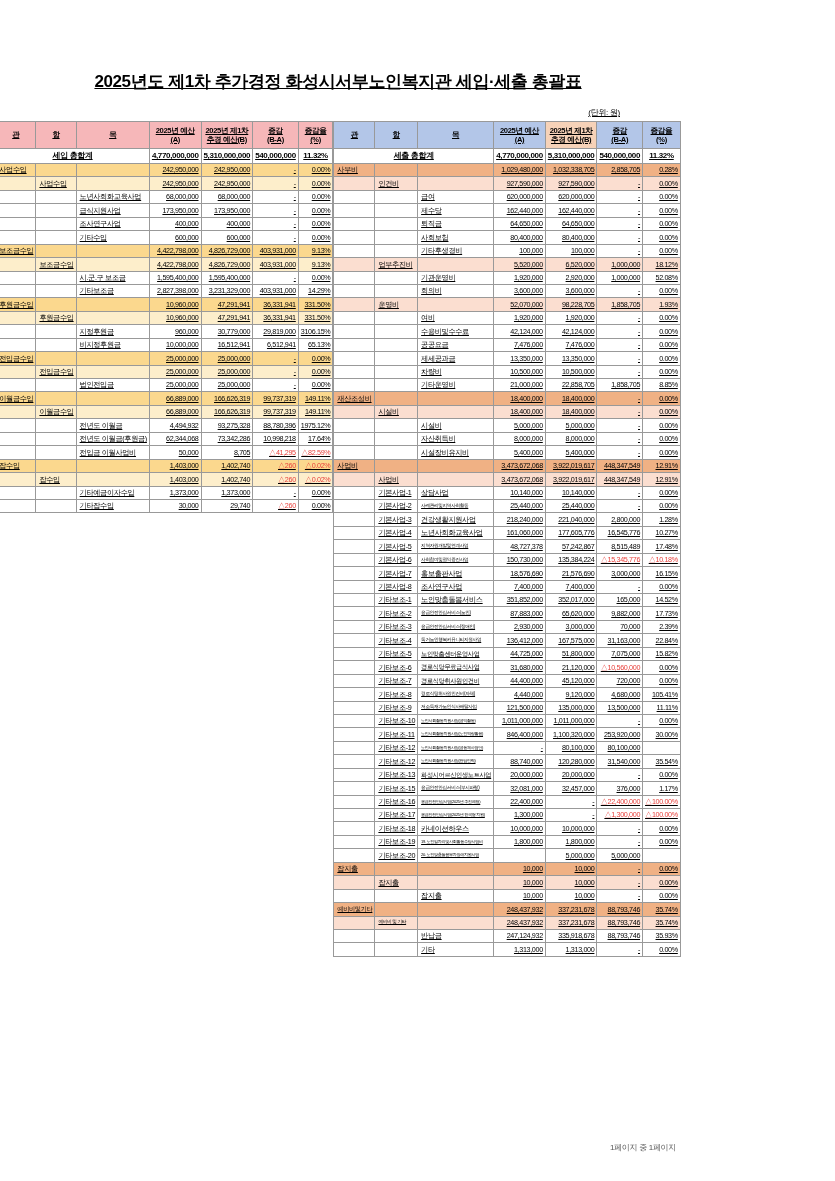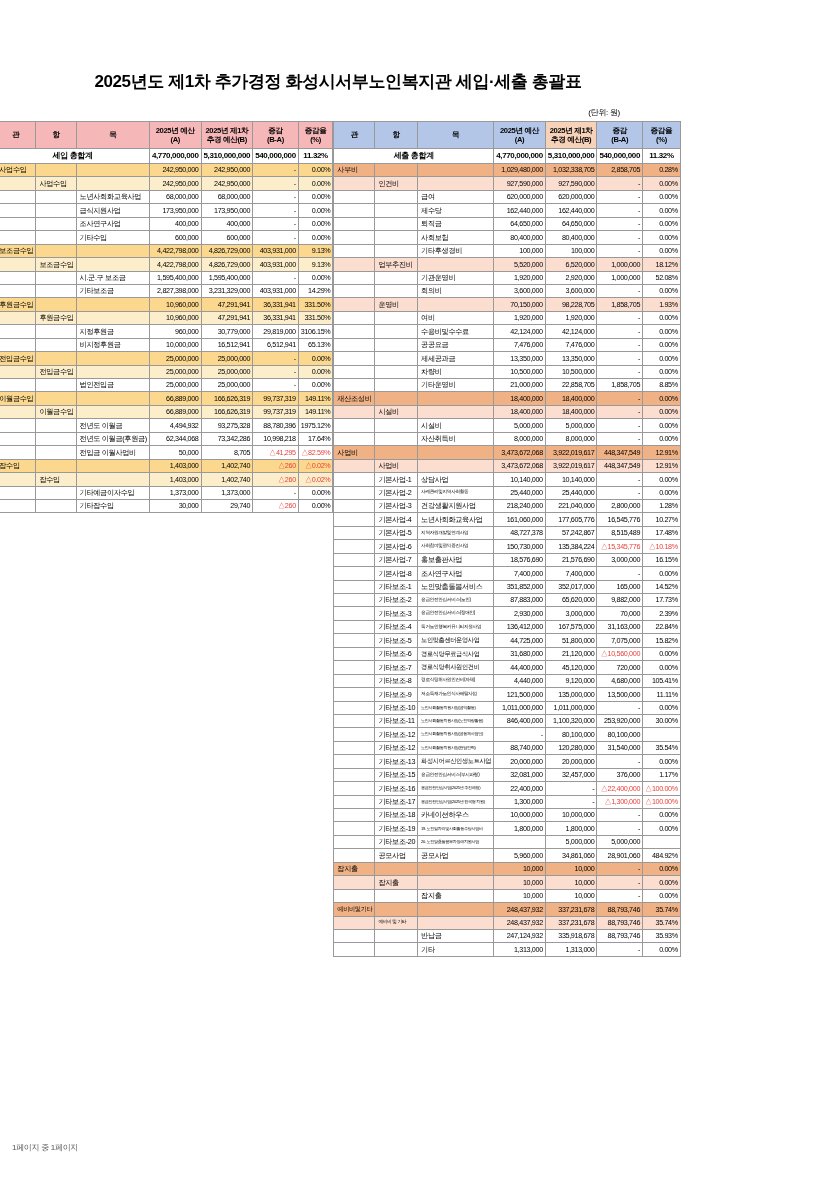--- a/index.html
+++ b/index.html
@@ -1,21 +1,21 @@
 <!DOCTYPE html>
 <html lang="ko"><head>
 <meta charset="utf-8">
 <style>
   html,body{margin:0;padding:0;}
   body{
     width:835px;height:1181px;background:#ffffff;
     font-family:"Liberation Sans","DejaVu Sans",sans-serif;
     color:#000;-webkit-font-smoothing:none;
   }
-  .page{position:relative;width:676px;height:1181px;box-sizing:border-box;}
+  .page{position:relative;width:676px;height:1181px;box-sizing:border-box;text-decoration:underline;}
   .title{
     text-align:center;font-size:17px;font-weight:bold;letter-spacing:-0.4px;
     padding-top:70px;
   }
   .unit{
     text-align:right;font-size:8px;padding-right:56px;padding-top:14px;
     letter-spacing:-0.3px;
   }
   .tables{
     display:flex;justify-content:center;align-items:flex-start;
@@ -49,22 +49,22 @@
   .num{text-align:right;font-family:"Liberation Sans",sans-serif;}
   .neg{color:#e8413c;}
   .c-gwan{text-align:left;padding-left:3px;}
   .c-hang{text-align:left;padding-left:3px;}
   .c-mok{text-align:left;padding-left:3px;}
   .tiny{font-size:4.6px;letter-spacing:-0.3px;}
   .xtiny{font-size:4.1px;letter-spacing:-0.35px;}
   .mid{font-size:6.2px;letter-spacing:-0.35px;}
   .blank td{border:none;background:transparent;height:13.45px;}
   .footer{
-    position:absolute;left:0;right:0;bottom:28px;text-align:left;
-    font-size:8px;color:#555;letter-spacing:-0.3px;padding-left:12px;
+    position:absolute;left:0;right:0;bottom:28px;text-align:right;
+    font-size:8px;color:#555;letter-spacing:-0.3px;
   }
 </style>
 </head>
 <body>
 
 <div class="page">
 
   <div class="title">2025년도 제1차 추가경정 화성시서부노인복지관 세입·세출 총괄표</div>
 
   <div class="unit">(단위: 원)</div>
@@ -759,21 +759,21 @@
             <td class="c-mok">회의비</td>
             <td class="num">3,600,000</td>
             <td class="num">3,600,000</td>
             <td class="num">-</td>
             <td class="num">0.00%</td>
           </tr>
           <tr class="lv2">
             <td class="c-gwan"></td>
             <td class="c-hang">운영비</td>
             <td class="c-mok"></td>
-            <td class="num">70,150,000</td>
+            <td class="num">52,070,000</td>
             <td class="num">98,228,705</td>
             <td class="num">1,858,705</td>
             <td class="num">1.93%</td>
           </tr>
           <tr class="lv3">
             <td class="c-gwan"></td>
             <td class="c-hang"></td>
             <td class="c-mok">여비</td>
             <td class="num">1,920,000</td>
             <td class="num">1,920,000</td>
@@ -851,20 +851,29 @@
             <td class="num">5,000,000</td>
             <td class="num">-</td>
             <td class="num">0.00%</td>
           </tr>
           <tr class="lv3">
             <td class="c-gwan"></td>
             <td class="c-hang"></td>
             <td class="c-mok">자산취득비</td>
             <td class="num">8,000,000</td>
             <td class="num">8,000,000</td>
+            <td class="num">-</td>
+            <td class="num">0.00%</td>
+          </tr>
+          <tr class="lv3">
+            <td class="c-gwan"></td>
+            <td class="c-hang"></td>
+            <td class="c-mok">시설장비유지비</td>
+            <td class="num">5,400,000</td>
+            <td class="num">5,400,000</td>
             <td class="num">-</td>
             <td class="num">0.00%</td>
           </tr>
           <tr class="lv1">
             <td class="c-gwan">사업비</td>
             <td class="c-hang"></td>
             <td class="c-mok"></td>
             <td class="num">3,473,672,068</td>
             <td class="num">3,922,019,617</td>
             <td class="num">448,347,549</td>
@@ -1123,29 +1132,20 @@
             <td class="num">0.00%</td>
           </tr>
           <tr class="lv3">
             <td class="c-gwan"></td>
             <td class="c-hang">기타보조-20</td>
             <td class="c-mok xtiny">20. 노인맞춤돌봄부자장애지원사업</td>
             <td class="num"></td>
             <td class="num">5,000,000</td>
             <td class="num">5,000,000</td>
             <td class="num"></td>
-          </tr>
-          <tr class="lv3">
-            <td class="c-gwan"></td>
-            <td class="c-hang">공모사업</td>
-            <td class="c-mok">공모사업</td>
-            <td class="num">5,960,000</td>
-            <td class="num">34,861,060</td>
-            <td class="num">28,901,060</td>
-            <td class="num">484.92%</td>
           </tr>
           <tr class="lv1">
             <td class="c-gwan">잡지출</td>
             <td class="c-hang"></td>
             <td class="c-mok"></td>
             <td class="num">10,000</td>
             <td class="num">10,000</td>
             <td class="num">-</td>
             <td class="num">0.00%</td>
           </tr>

